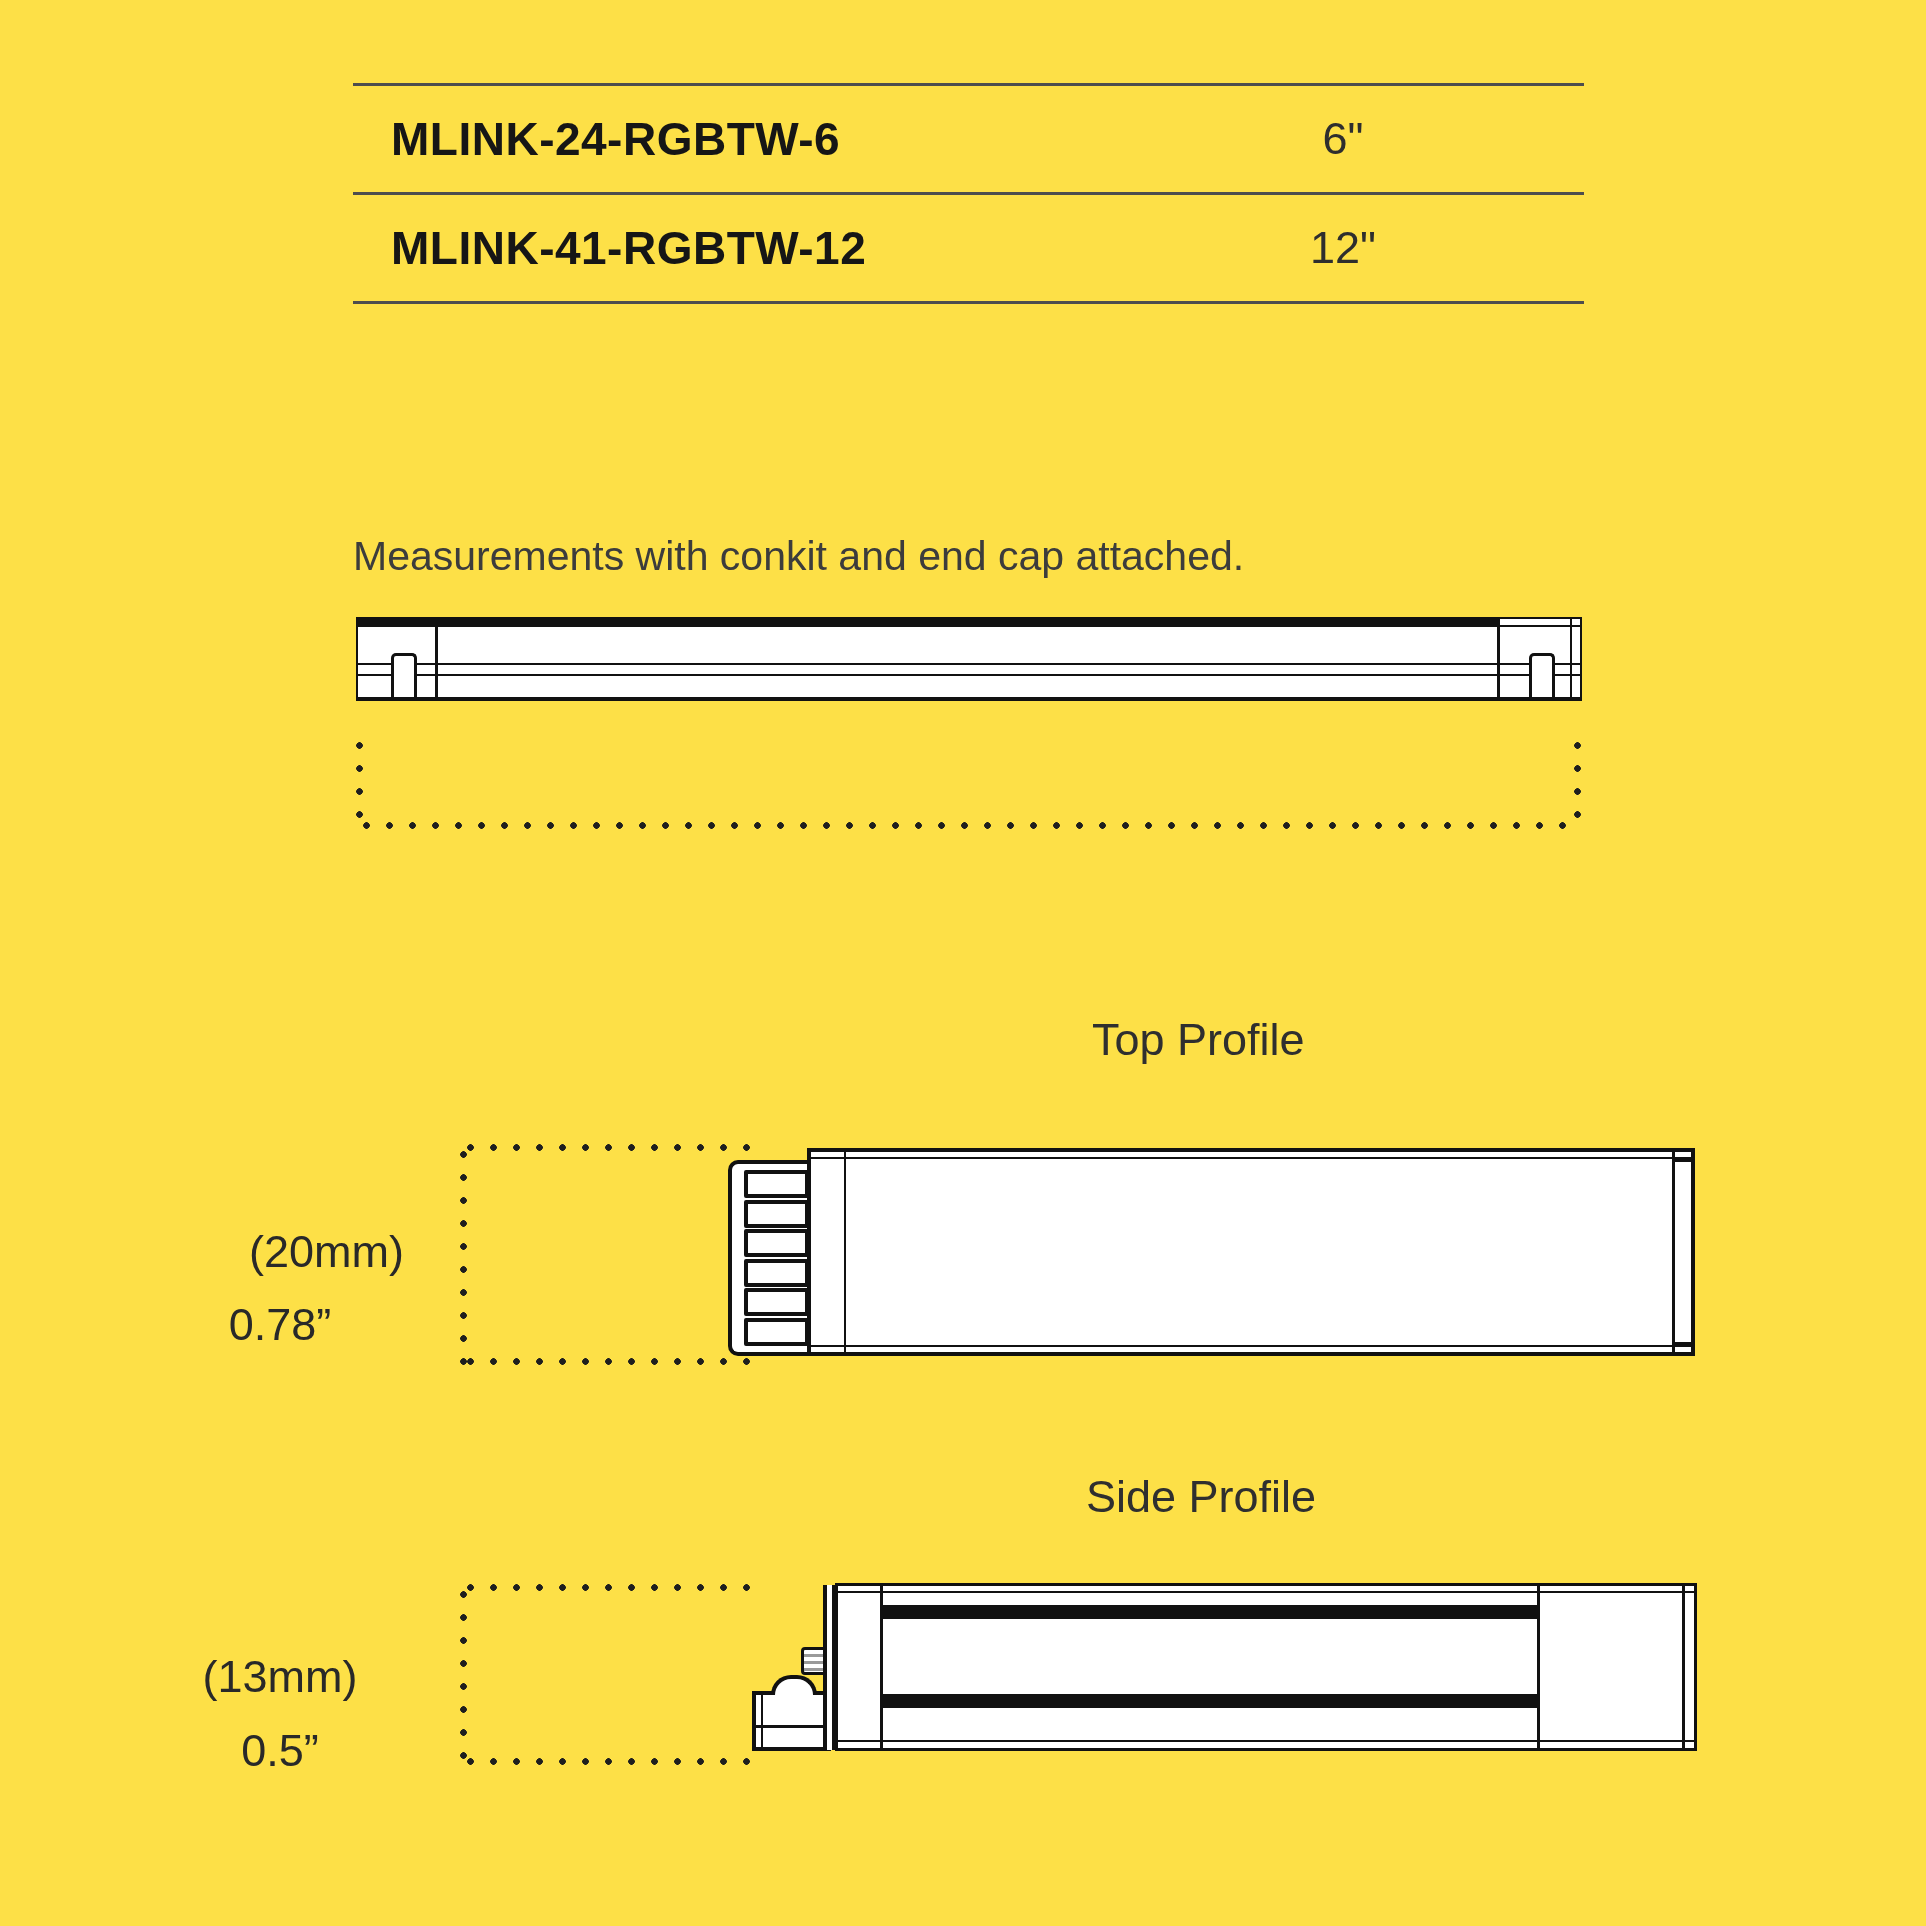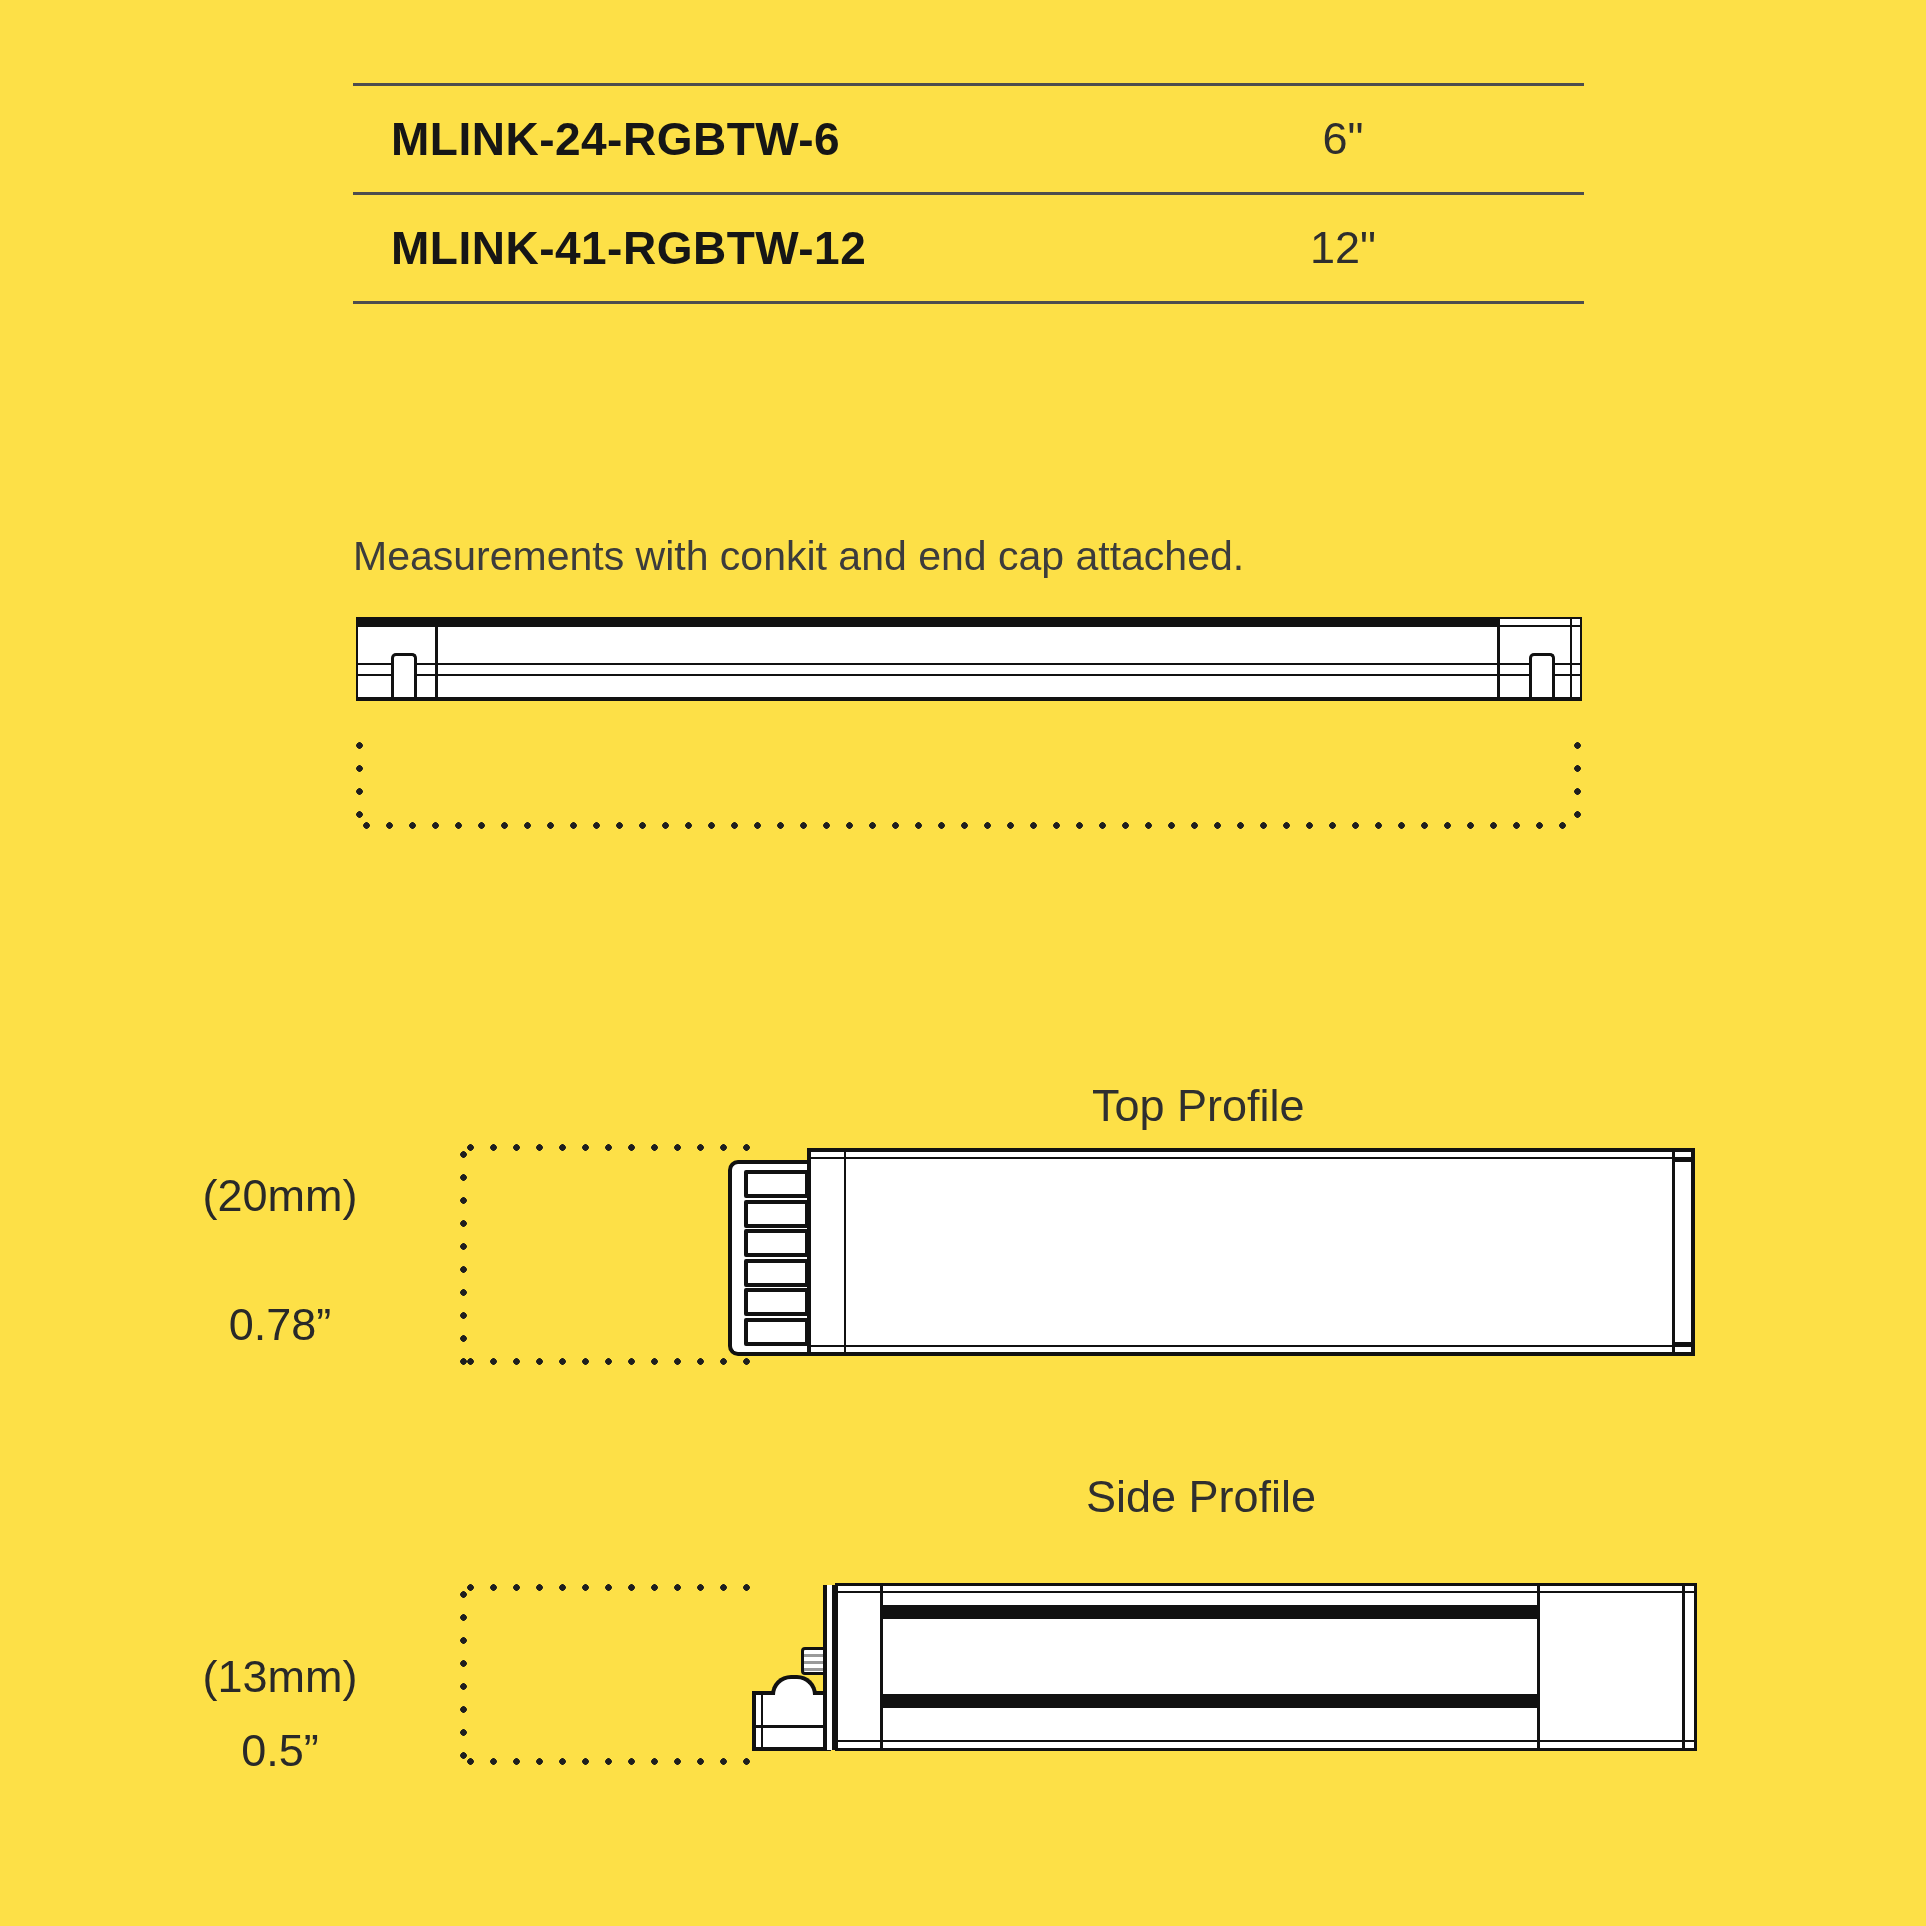--- a/index.html
+++ b/index.html
@@ -102,27 +102,27 @@
     <div class="fv-div-right"></div>
     <div class="fv-right-inner"></div>
     <div class="fv-clip left"></div>
     <div class="fv-clip right"></div>
   </div>
 
   <div class="dotcol" style="left:355px;top:734px;height:96px;"></div>
   <div class="dotcol" style="left:1573px;top:734px;height:96px;"></div>
   <div class="dotrow" style="left:355px;top:821px;width:1227px;"></div>
 
-  <div class="profile-label" style="left:1092px;top:1080px;">Top Profile</div>
+  <div class="profile-label" style="left:1092px;top:1014px;">Top Profile</div>
 
   <div class="dotrow" style="left:459px;top:1143px;width:295px;"></div>
   <div class="dotcol" style="left:459px;top:1143px;height:222px;"></div>
   <div class="dotrow" style="left:459px;top:1357px;width:295px;"></div>
 
-  <div class="dim-text" style="top:1170px;">(20mm)</div>
+  <div class="dim-text" style="top:1226px;text-align:right;">(20mm)</div>
   <div class="dim-text" style="top:1299px;">0.78”</div>
 
   <div class="tp-conkit">
     <div class="tp-tooth"></div>
     <div class="tp-tooth"></div>
     <div class="tp-tooth"></div>
     <div class="tp-tooth"></div>
     <div class="tp-tooth"></div>
     <div class="tp-tooth"></div>
   </div>

